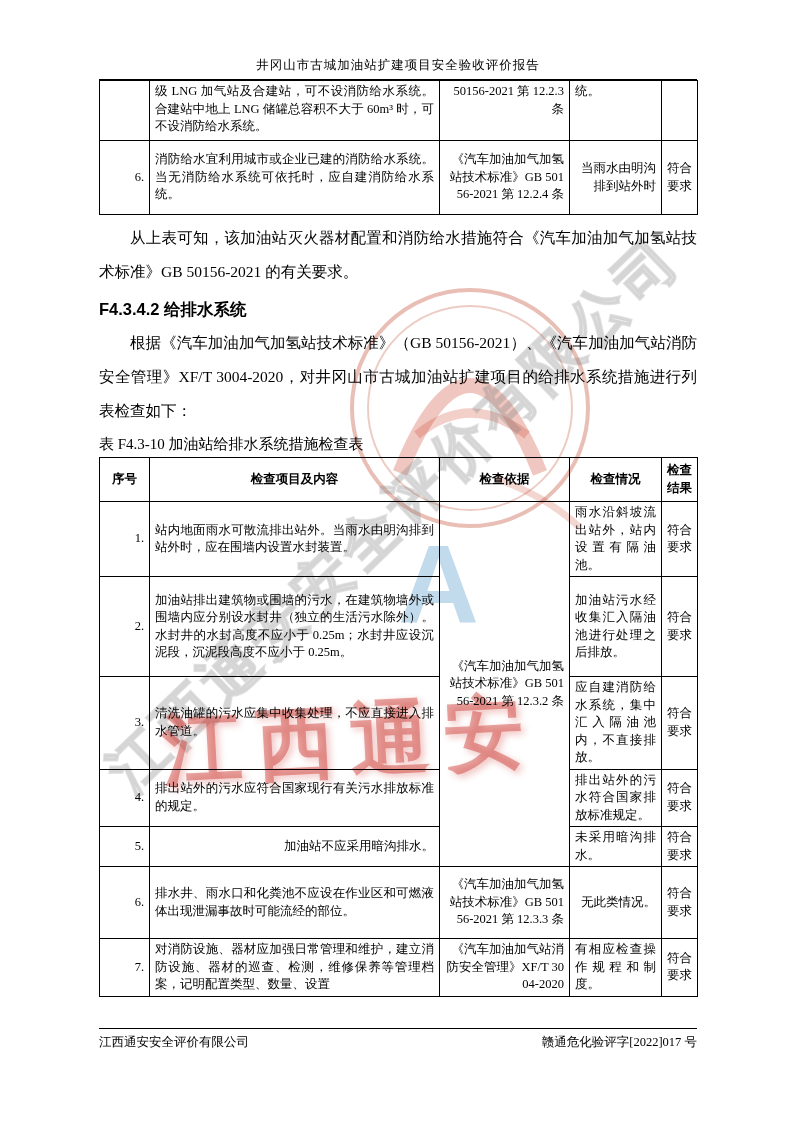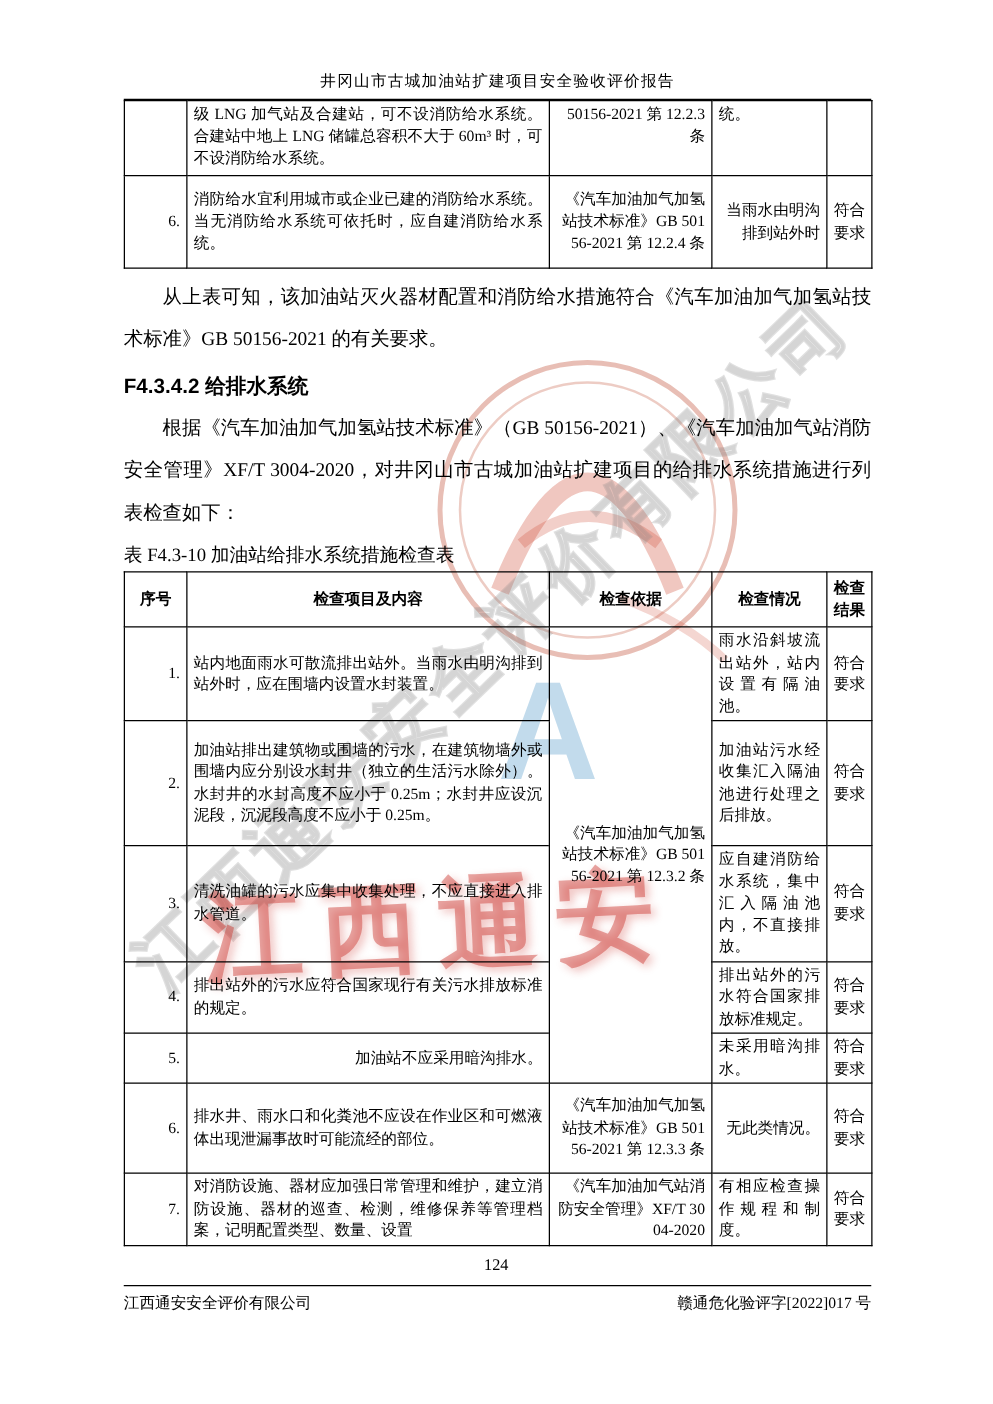--- a/index.html
+++ b/index.html
@@ -185,20 +185,19 @@
           <td class="l">对消防设施、器材应加强日常管理和维护，建立消防设施、器材的巡查、检测，维修保养等管理档案，记明配置类型、数量、设置</td>
           <td class="c">《汽车加油加气站消防安全管理》XF/T 3004-2020</td>
           <td class="l">有相应检查操作规程和制度。</td>
           <td class="c">符合要求</td>
         </tr>
       </tbody>
     </table>
 
   </div>
 
-  <div class="pageno">124</div>
 
   <div class="footer">
     <span>江西通安安全评价有限公司</span>
     <span>赣通危化验评字[2022]017 号</span>
   </div>
 
 </div>
 
 </body></html>

